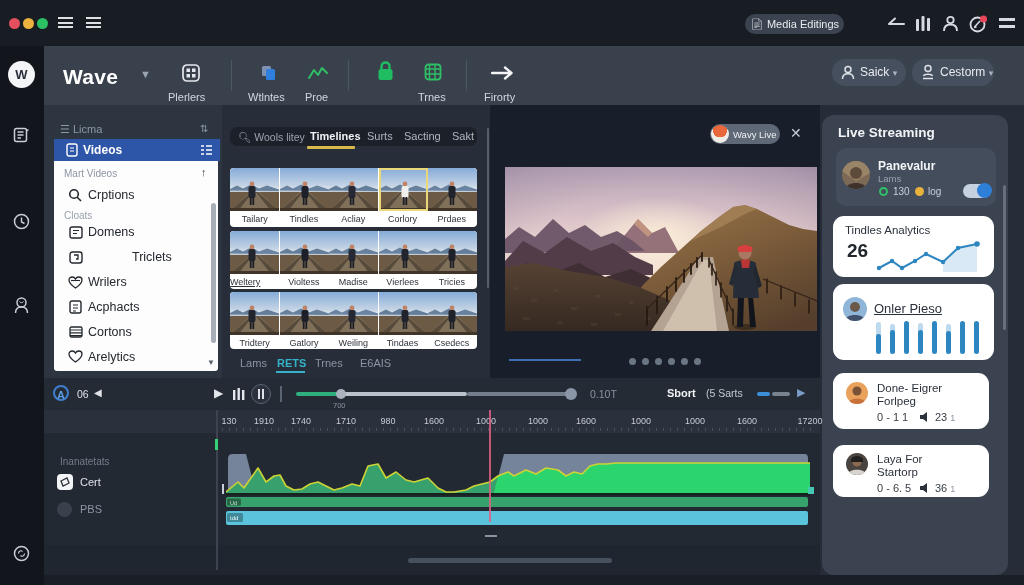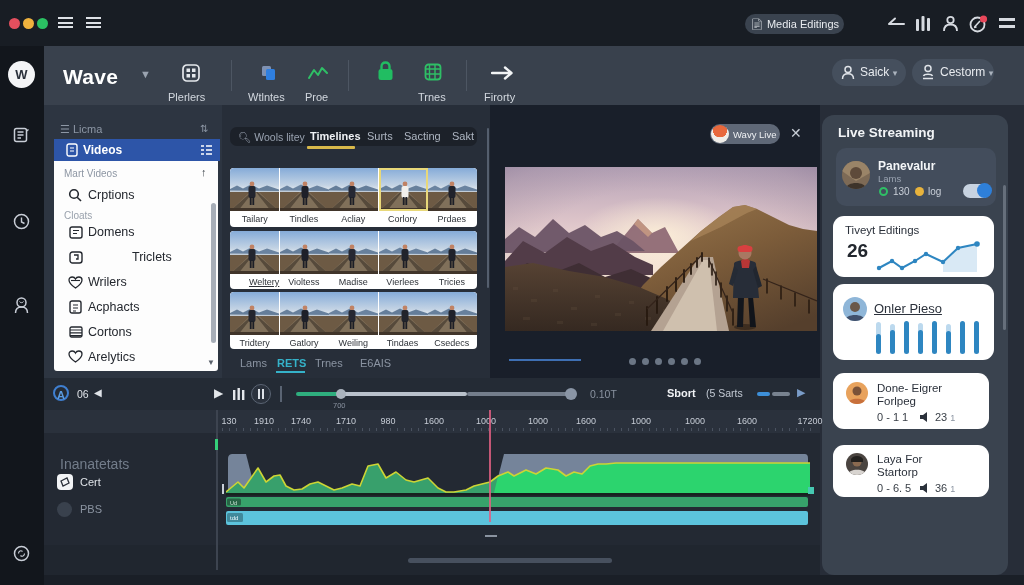--- a/index.html
+++ b/index.html
@@ -395,21 +395,21 @@
 <path d="M0 43 L20 24 L29 24 L49 43 Z" fill="#80705a"></path>
 <path d="M0 43 L21.5 24 L23 24 L8 43 Z M49 43 L27.5 24 L26 24 L41 43 Z" fill="#3a3026" opacity="0.6"></path>
 <rect y="40" width="49" height="3" fill="#41352a"></rect>
 <circle cx="24" cy="16" r="2.4" fill="#c08264"></circle>
 <rect x="20.5" y="18" width="7" height="12" rx="2" fill="#20222b"></rect>
 <rect x="21.8" y="29" width="1.8" height="8" fill="#1c1e26"></rect>
             <rect x="24.4" y="29" width="1.8" height="8" fill="#1c1e26"></rect>
 </svg></div>
   </div>
   <div style="display:flex;height:16px;align-items:center;">
-  <div style="width:49.3px;text-align:right;color:#2e3238;font-size:9px;text-decoration:underline;">Weltery</div>
+  <div style="width:49.3px;text-align:left;color:#2e3238;font-size:9px;text-decoration:underline;">Weltery</div>
   <div style="width:49.3px;text-align:center;color:#2e3238;font-size:9px;">Violtess</div>
   <div style="width:49.3px;text-align:center;color:#2e3238;font-size:9px;">Madise</div>
   <div style="width:49.3px;text-align:center;color:#2e3238;font-size:9px;">Vierlees</div>
   <div style="width:49.3px;text-align:center;color:#2e3238;font-size:9px;">Tricies</div>
   </div>
     </div>
   <div class="abs" style="left:230px;top:292px;width:247px;height:57px;background:#fff;border-radius:4px;overflow:hidden;">
   <div style="display:flex;height:43px;gap:0.5px;background:#fff;">
   <div style="width:49.3px;height:43px;overflow:hidden;"><svg width="49" height="43" viewBox="0 0 49 43">
 <defs>
@@ -667,21 +667,21 @@
   <div class="txt" style="left:878px;top:159px;color:#f4f6f8;font-weight:bold;font-size:12px;">Panevalur</div>
   <div class="txt" style="left:878px;top:173px;color:#9aa3b1;font-size:9.5px;">Lams</div>
   <div class="abs" style="left:879px;top:187px;width:9px;height:9px;border-radius:50%;border:2.2px solid #2fbf66;"></div>
   <div class="txt" style="left:893px;top:186px;color:#c9cfd8;font-size:10px;">130</div>
   <div class="abs" style="left:915px;top:187px;width:9px;height:9px;border-radius:50%;background:#e8b33c;"></div>
   <div class="txt" style="left:928px;top:186px;color:#c9cfd8;font-size:10px;">log</div>
   <div class="abs" style="left:963px;top:184px;width:27px;height:14px;border-radius:8px;background:#c7d2e0;"></div>
   <div class="abs" style="left:977px;top:183px;width:15px;height:15px;border-radius:50%;background:#2e7fd8;"></div>
 
   <div class="abs" style="left:833px;top:216px;width:161px;height:61px;background:#fff;border-radius:11px;"></div>
-  <div class="txt" style="left:845px;top:224px;color:#2b313b;font-size:11.5px;">Tiveyt Editings</div>
+  <div class="txt" style="left:845px;top:224px;color:#2b313b;font-size:11.5px;">Tindles Analytics</div>
   <div class="txt" style="left:847px;top:240px;color:#22272e;font-weight:bold;font-size:19px;">26</div>
   <svg class="abs" style="left:870px;top:235px" width="120" height="40" viewBox="0 0 120 40">
     <path d="M73 27 L88 13 L107 9 L107 37 L73 37 Z" fill="#d9e9f5"></path>
     <path d="M9 33 L22 26 L32 33 L45 26 L56 19 L73 27 L88 13 L107 9" fill="none" stroke="#2e86c1" stroke-width="2"></path>
     <g fill="#2e86c1">
       <circle cx="9" cy="33" r="2.2"></circle>
         <circle cx="22" cy="26" r="2.2"></circle>
         <circle cx="32" cy="33" r="2.2"></circle>
       <circle cx="45" cy="26" r="2.2"></circle>
         <circle cx="56" cy="19" r="2.2"></circle>
@@ -898,21 +898,21 @@
       <rect x="553" y="0" width="1" height="3" fill="#4a5260"></rect>
       <rect x="560" y="0" width="1" height="3" fill="#4a5260"></rect>
       <rect x="567" y="0" width="1" height="3" fill="#4a5260"></rect>
       <rect x="574" y="0" width="1" height="3" fill="#4a5260"></rect>
       <rect x="581" y="0" width="1" height="3" fill="#4a5260"></rect>
       <rect x="588" y="0" width="1" height="3" fill="#4a5260"></rect>
     </svg>
 
   <div class="abs" style="left:216px;top:410px;width:2px;height:160px;background:#3d4450;"></div>
   <div class="abs" style="left:215px;top:439px;width:3px;height:11px;background:#35d07a;"></div>
-  <div class="txt" style="left:60px;top:456px;color:#737d8b;font-size:14px;">Inanatetats</div>
+  <div class="txt" style="left:60px;top:456px;color:#737d8b;font-size:10px;">Inanatetats</div>
   <div class="abs" style="left:57px;top:474px;width:16px;height:16px;background:#f2f4f6;border-radius:4px;"></div>
   <svg class="abs" style="left:60px;top:477px" width="10" height="10" viewBox="0 0 10 10">
     <path d="M1 4 L7 1 L9 6 L3 9 Z M3 9 L1 4" fill="none" stroke="#2b313b" stroke-width="1.3"></path>
   </svg>
   <div class="txt" style="left:80px;top:476px;color:#dfe3e8;font-size:11px;">Cert</div>
   <div class="abs" style="left:57px;top:502px;width:15px;height:15px;background:#39414d;border-radius:50%;"></div>
   <div class="txt" style="left:80px;top:503px;color:#8c95a2;font-size:11px;">PBS</div>
 
   <svg class="abs" style="left:226px;top:433px" width="584" height="100" viewBox="0 0 584 100">
     <path d="M2 60 L2 26 C2 22 4 21 7 21 L20 21 L30 60 Z" fill="#75849a"></path>

